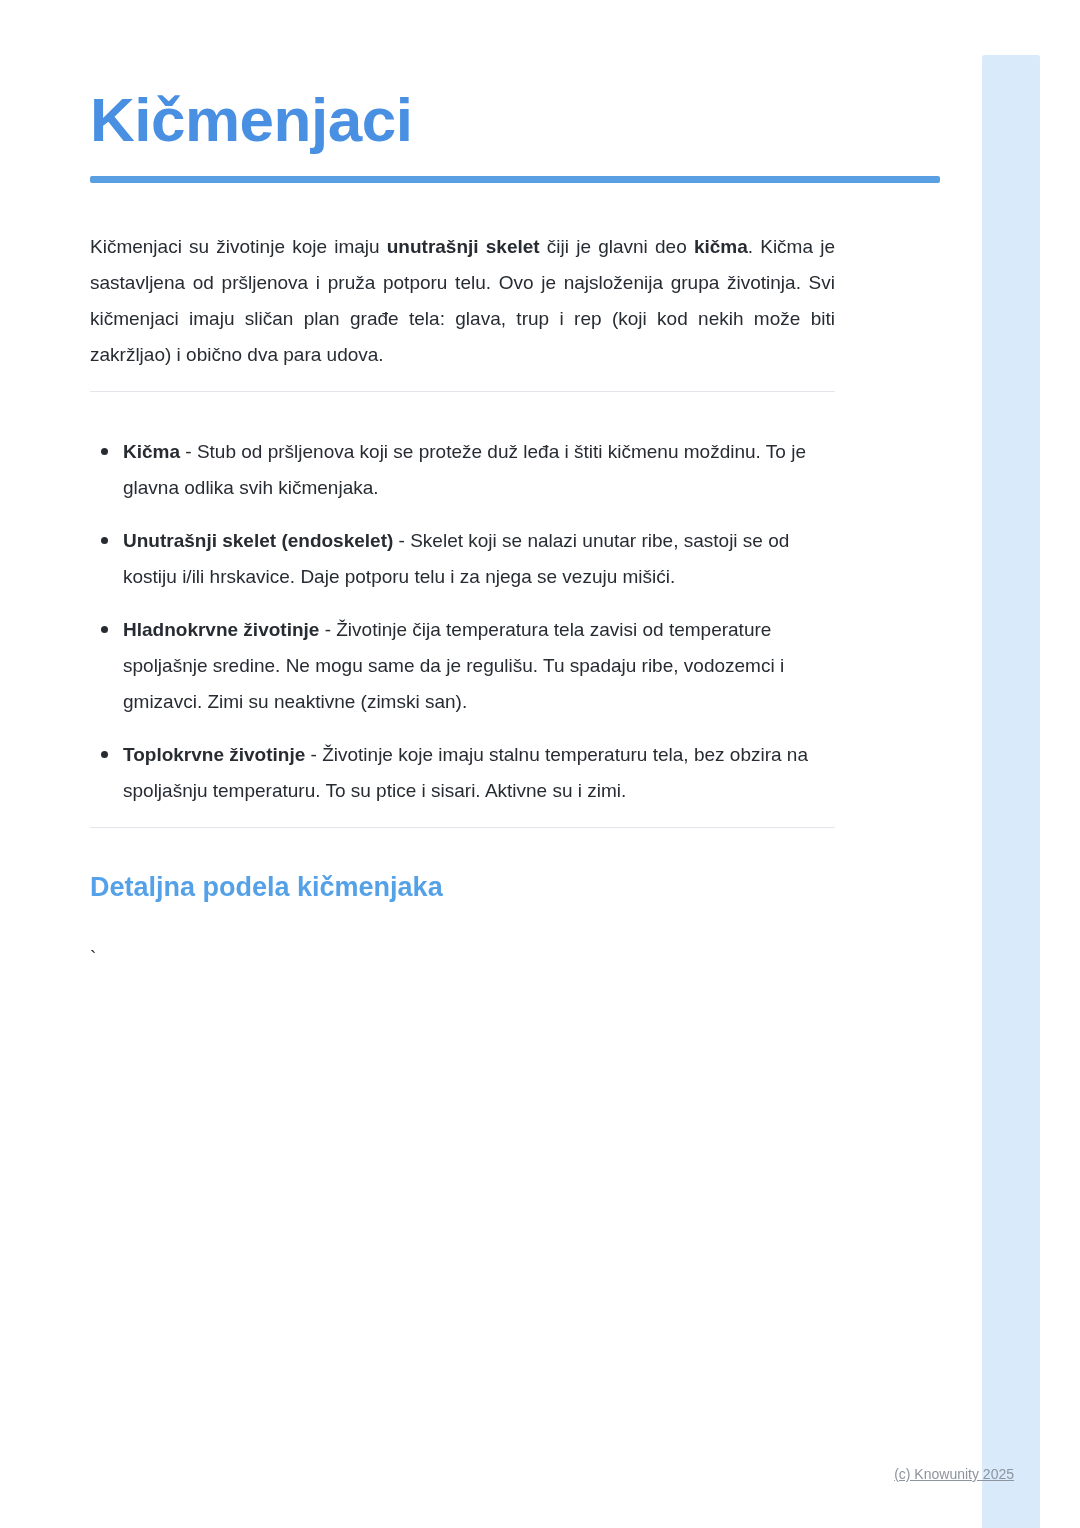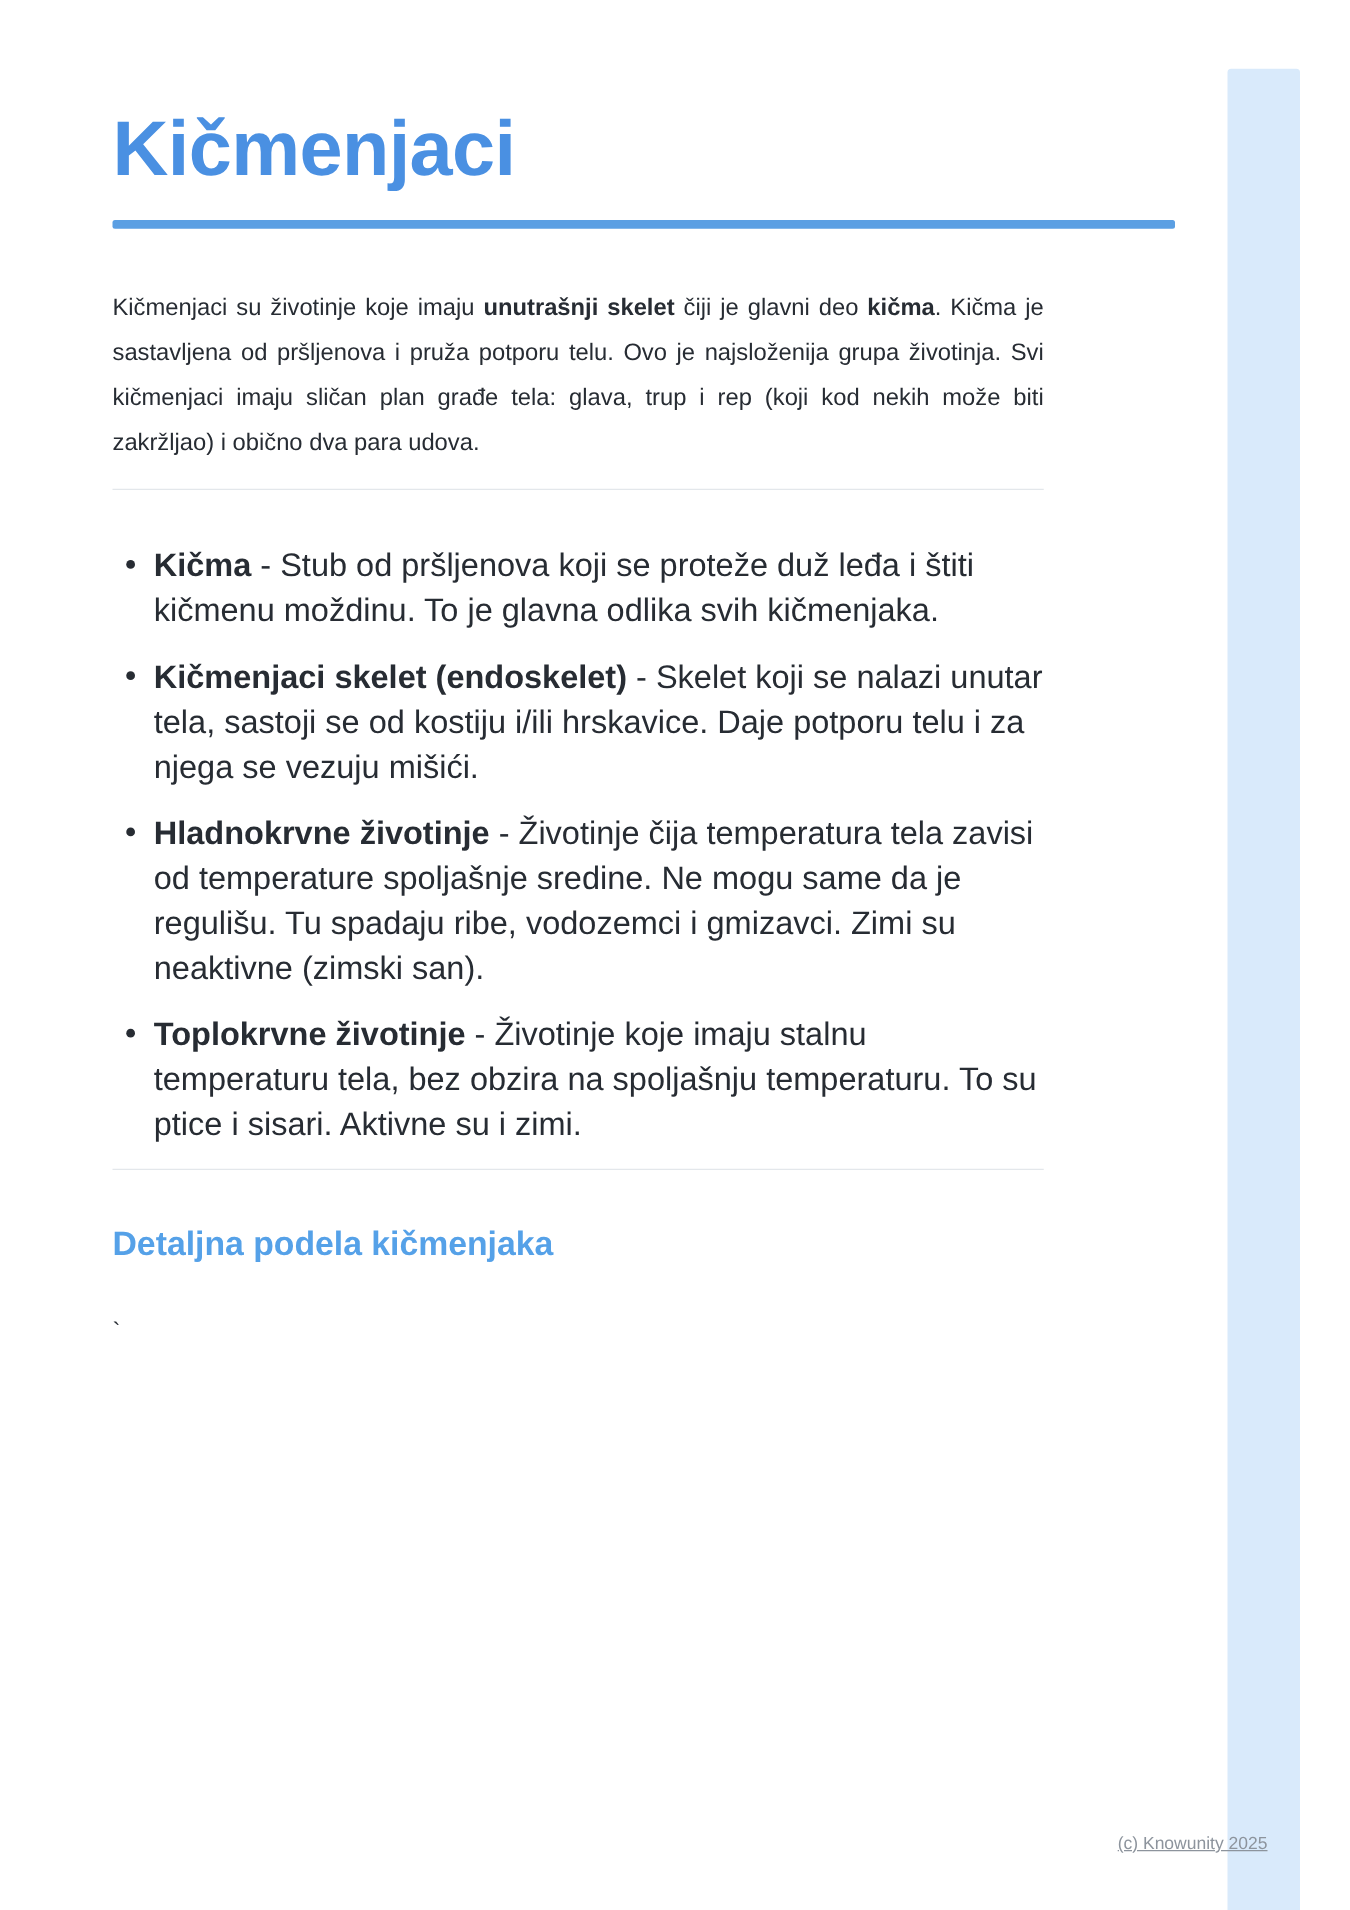--- a/index.html
+++ b/index.html
@@ -72,21 +72,21 @@
   ul.term-list {
     list-style: none;
     margin: 4px 0 0 0;
     padding: 0;
     width: 745px;
   }
   ul.term-list li {
     position: relative;
     padding-left: 33px;
     margin-bottom: 17px;
-    font-size: 26px;
+    font-size: 19px;
     line-height: 36px;
     color: var(--body-text, #272c33);
   }
   .bullet-dot {
     position: absolute;
     left: 11px;
     top: 14px;
     width: 7px;
     height: 7px;
     border-radius: 50%;
@@ -127,21 +127,21 @@
     <hr class="divider">
 
     <section>
       <ul class="term-list">
         <li>
           <span class="bullet-dot"></span>
           <span><span class="b">Kičma</span><span> - Stub od pršljenova koji se proteže duž leđa i štiti kičmenu moždinu. To je glavna odlika svih kičmenjaka.</span></span>
         </li>
         <li>
           <span class="bullet-dot"></span>
-          <span><span class="b">Kičmenjaci skelet (endoskelet)</span><span> - Skelet koji se nalazi unutar tela, sastoji se od kostiju i/ili hrskavice. Daje potporu telu i za njega se vezuju mišići.</span></span>
+          <span><span class="b">Unutrašnji skelet (endoskelet)</span><span> - Skelet koji se nalazi unutar ribe, sastoji se od kostiju i/ili hrskavice. Daje potporu telu i za njega se vezuju mišići.</span></span>
         </li>
         <li>
           <span class="bullet-dot"></span>
           <span><span class="b">Hladnokrvne životinje</span><span> - Životinje čija temperatura tela zavisi od temperature spoljašnje sredine. Ne mogu same da je regulišu. Tu spadaju ribe, vodozemci i gmizavci. Zimi su neaktivne (zimski san).</span></span>
         </li>
         <li>
           <span class="bullet-dot"></span>
           <span><span class="b">Toplokrvne životinje</span><span> - Životinje koje imaju stalnu temperaturu tela, bez obzira na spoljašnju temperaturu. To su ptice i sisari. Aktivne su i zimi.</span></span>
         </li>
       </ul>

